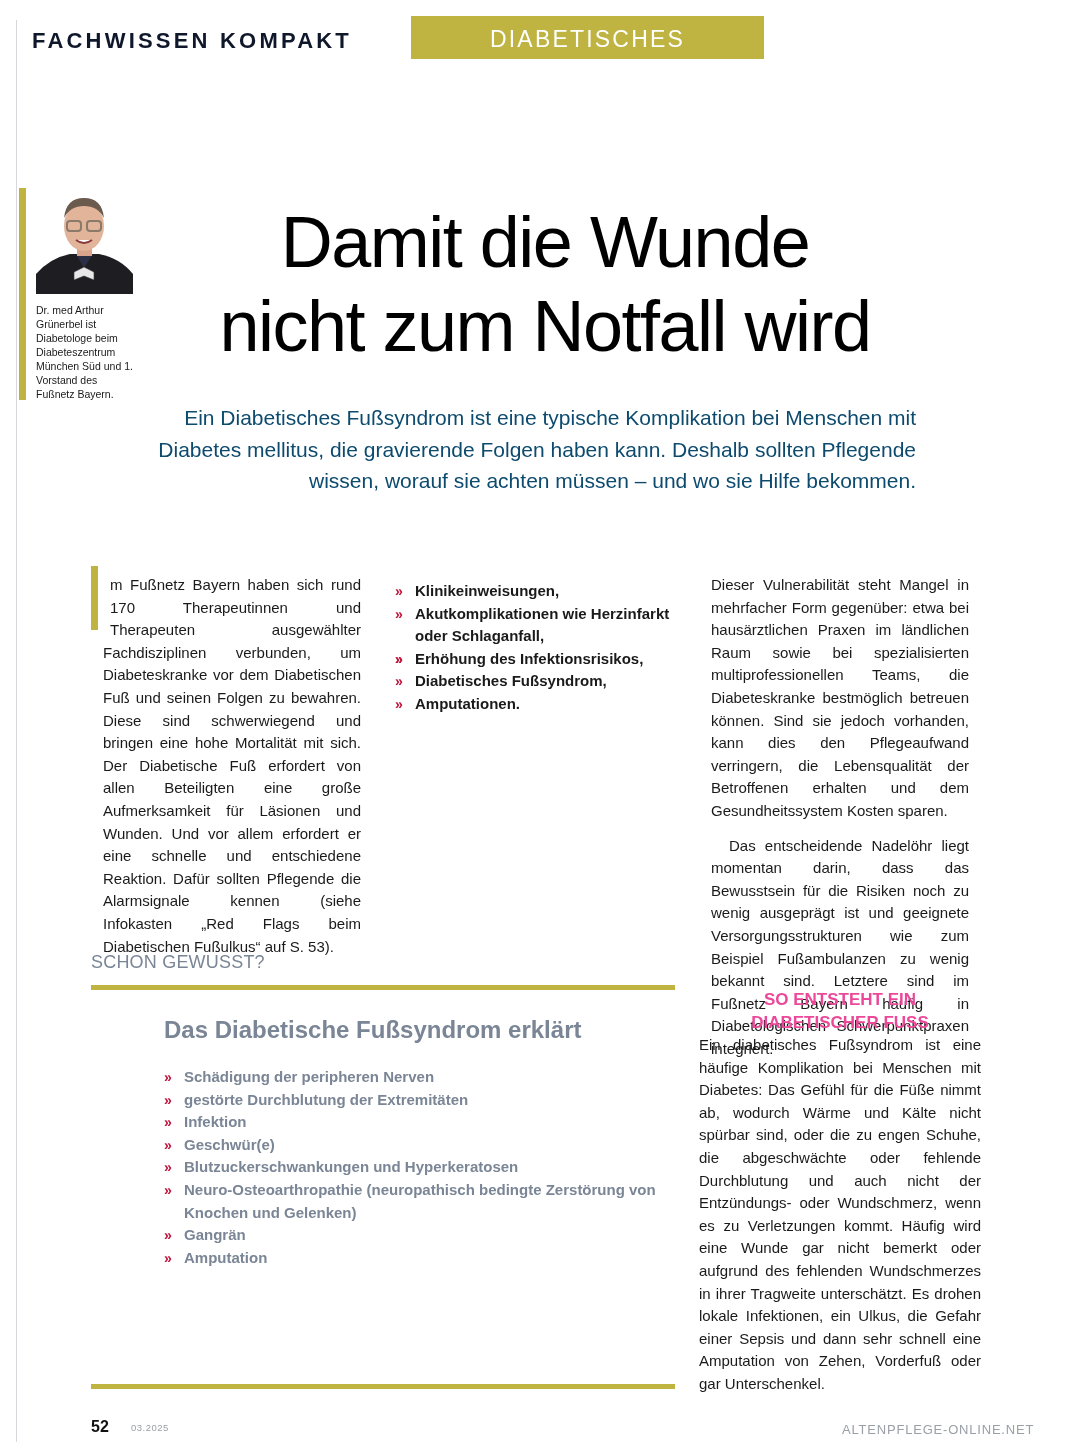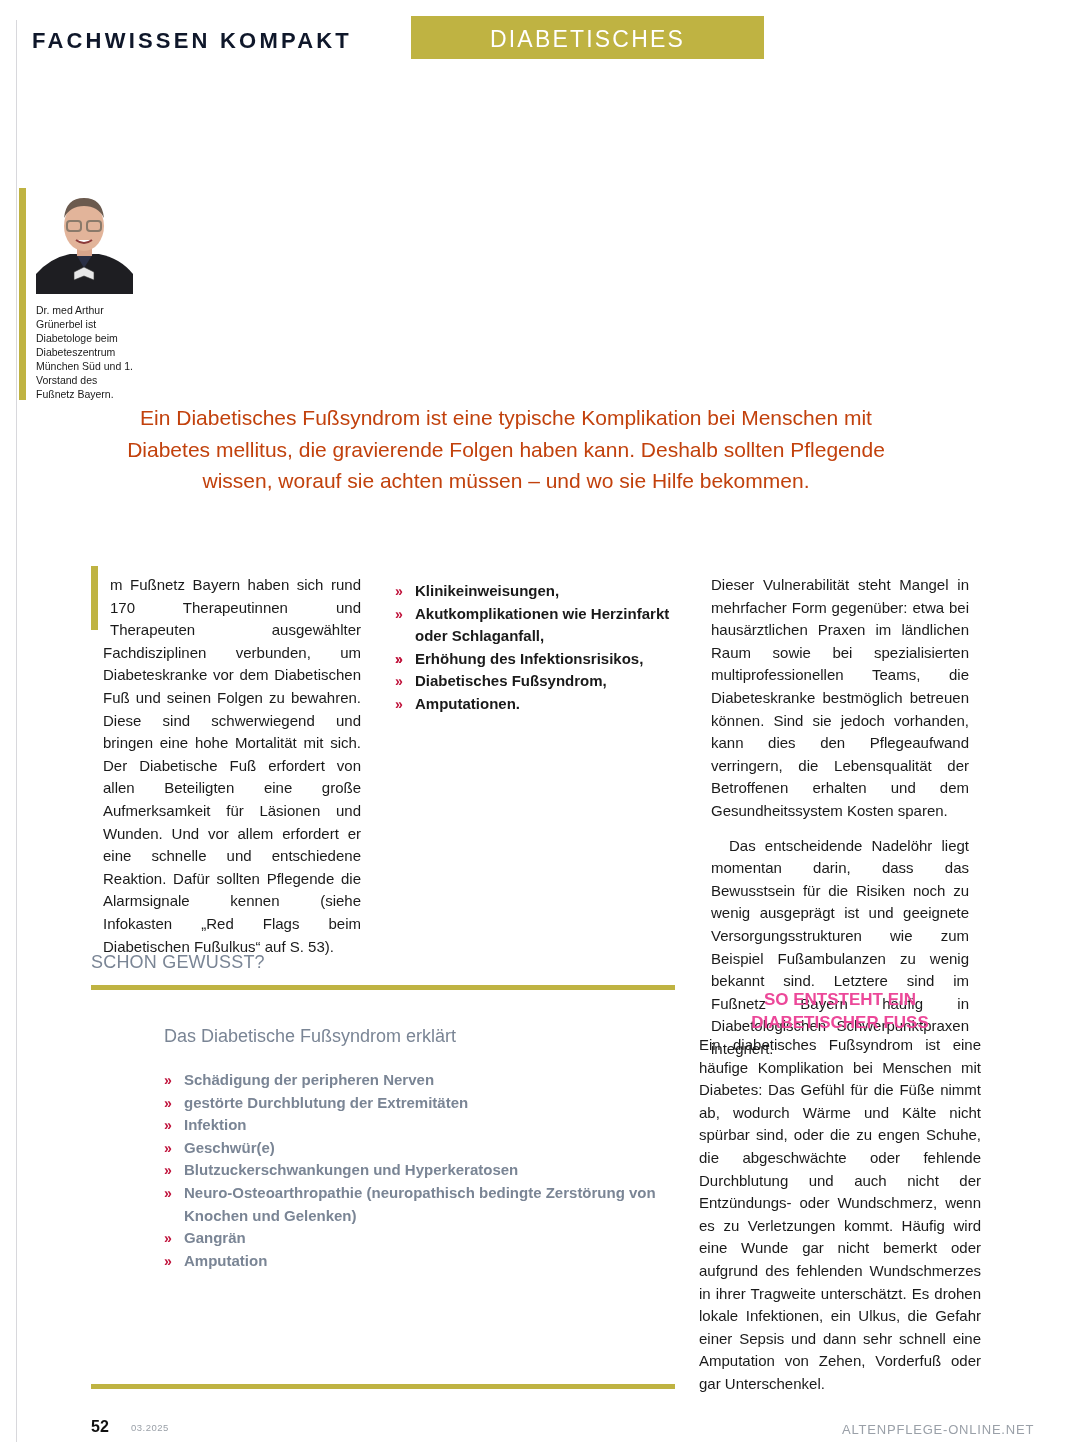--- a/index.html
+++ b/index.html
@@ -16,41 +16,41 @@
 
   
   .author-bar { position:absolute; left:19px; top:188px; width:7px; height:212px; background:#bfb342; }
   .author-photo { position:absolute; left:36px; top:188px; width:97px; height:106px; background:#fff; overflow:hidden; }
   .author-caption { position:absolute; left:36px; top:303px; width:100px; font-size:10.5px; line-height:14px; color:#1a1a1a; }
 
   
   .title { position:absolute; left:160px; top:200px; width:770px; text-align:center; font-size:72px; line-height:84px;
     font-weight:normal; letter-spacing:-1.5px; color:#000; font-family:"Liberation Sans", sans-serif; }
 
-  .lead { position:absolute; left:96px; top:402px; width:820px; text-align:center; font-size:21px; line-height:31.5px; color:#c2410c; }
+  .lead { position:absolute; left:96px; top:402px; width:820px; text-align:right; font-size:21px; line-height:31.5px; color:#0c4a6e; }
 
   
   .col { position:absolute; top:562px; width:282px; font-size:15px; line-height:22.6px; color:#1a1a1a; text-align:justify; }
   .col p { margin:12px; }
   .col1 { left:91px; }
   .col2 { left:395px; }
   .col3 { left:699px; }
   .dropcap { float:left; width:7px; height:64px; background:#bfb342; margin:4px 12px 0 0; }
   .indent { text-indent:18px; }
 
   .bullets { list-style:none; margin:18px 0 0 0; padding:0; font-weight:bold; text-align:left; }
   .bullets li { position:relative; padding-left:20px; }
   .bullets li .chev { position:absolute; left:0; top:0; color:#c0143c; font-weight:bold; font-size:14px; }
 
   
   .sg-label { position:absolute; left:91px; top:952px; font-size:18px; color:#7a8595; letter-spacing:0.2px; }
   .sg-rule-top { position:absolute; left:91px; top:985px; width:584px; height:5px; background:#bfb342; }
   .sg-rule-bot { position:absolute; left:91px; top:1384px; width:584px; height:5px; background:#bfb342; }
   .sg-box { position:absolute; left:164px; top:1012px; width:500px; color:#7a8595; }
-  .sg-title { font-size:18px; font-weight:normal; margin:14px 0 10px 0; }
+  .sg-title { font-size:24px; font-weight:bold; margin:4px 0 10px 0; }
   .sg-text { font-size:15px; font-weight:bold; line-height:22.6px; margin:0; }
   .sg-list { list-style:none; margin:22px 0 0 0; padding:0; font-size:15px; font-weight:bold; line-height:22.6px; }
   .sg-list li { position:relative; padding-left:20px; }
   .sg-list li .chev { position:absolute; left:0; top:0; color:#c0143c; font-size:14px; }
 
   
   .side-head { position:absolute; left:699px; top:988px; width:282px; text-align:center; font-size:17px; line-height:23px; color:#ec4899; font-weight:bold; }
   .side-text { position:absolute; left:699px; top:1034px; width:282px; font-size:15px; line-height:22.6px; text-align:justify; margin:0; }
 
   
@@ -77,21 +77,22 @@
     <ellipse cx="48" cy="38" rx="20" ry="25" fill="#e2b49a"></ellipse>
     <path d="M28 30 Q30 10 48 10 Q66 10 68 30 Q62 18 48 18 Q34 18 28 30 Z" fill="#6b5a4e"></path>
     <rect x="31" y="33" width="14" height="10" rx="3" fill="none" stroke="#8a7a6a" stroke-width="2"></rect>
     <rect x="51" y="33" width="14" height="10" rx="3" fill="none" stroke="#8a7a6a" stroke-width="2"></rect>
     <path d="M40 52 Q48 58 56 52" stroke="#8b3a3a" stroke-width="2" fill="#fff"></path>
   </svg>
 </div>
 <div class="author-caption">Dr. med Arthur Grünerbel ist Diabetologe beim Diabeteszentrum München Süd und 1. Vorstand des Fußnetz Bayern.</div>
 
 <h1 class="title" style="margin:0;">
-  <br>
+  <span>Damit die Wunde</span><br>
+  <span>nicht zum Notfall wird</span>
 </h1>
 
 <div class="lead">Ein Diabetisches Fußsyndrom ist eine typische Komplikation bei Menschen mit Diabetes mellitus, die gravierende Folgen haben kann. Deshalb sollten Pflegende wissen, worauf sie achten müssen – und wo sie Hilfe bekommen.</div>
 
 <div class="col col1">
   <span class="dropcap"></span>
   <p>m Fußnetz Bayern haben sich rund 170 Therapeutinnen und Therapeuten ausgewählter Fachdisziplinen verbunden, um Diabeteskranke vor dem Diabetischen Fuß und seinen Folgen zu bewahren. Diese sind schwerwiegend und bringen eine hohe Mortalität mit sich. Der Diabetische Fuß erfordert von allen Beteiligten eine große Aufmerksamkeit für Läsionen und Wunden. Und vor allem erfordert er eine schnelle und entschiedene Reaktion. Dafür sollten Pflegende die Alarmsignale kennen (siehe Infokasten „Red Flags beim Diabetischen Fußulkus“ auf S. 53).</p>
 </div>
 
 <div class="col col2">

